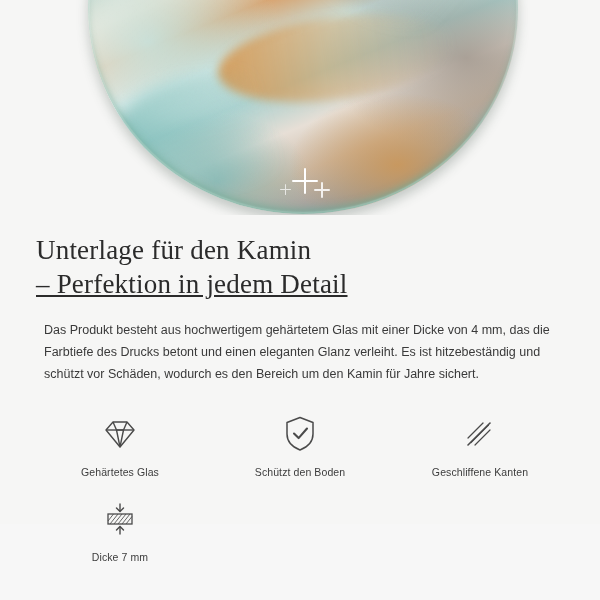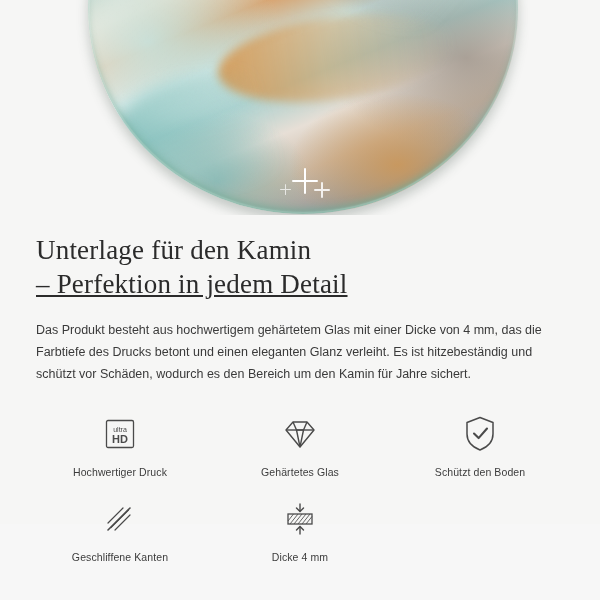--- a/index.html
+++ b/index.html
@@ -137,21 +137,21 @@
     color: #2b2b2b;
     font-weight: 400;
     margin: 0 0 18px 0;
     letter-spacing: 0.2px;
   }
   .headline .l2 { display: block; text-decoration: underline; }
   .body-text {
     font-size: 12.5px;
     line-height: 22px;
     color: #3a3a3a;
-    margin: 0;
+    margin: 8px;
     max-width: 520px;
   }
 
   
   .features {
     margin-top: 26px;
     padding: 0 30px;
     display: grid;
     grid-template-columns: repeat(3, 1fr);
     grid-row-gap: 18px;
@@ -207,30 +207,20 @@
     <h1 class="headline">
       <span>Unterlage für den Kamin</span>
       <span class="l2">– Perfektion in jedem Detail</span>
     </h1>
     <p class="body-text">Das Produkt besteht aus hochwertigem gehärtetem Glas mit einer Dicke von 4 mm, das die Farbtiefe des Drucks betont und einen eleganten Glanz verleiht. Es ist hitzebeständig und schützt vor Schäden, wodurch es den Bereich um den Kamin für Jahre sichert.</p>
   </div>
 
   <div class="features">
 
 
-    <div class="feature">
-      <div class="feature-icon">
-        <svg width="44" height="40" viewBox="0 0 44 40">
-          <rect x="8.5" y="6.5" width="27" height="27" rx="1.5" fill="none" stroke="#4a4a4a" stroke-width="1.3"></rect>
-          <text x="22" y="18" text-anchor="middle" font-family="Liberation Sans, sans-serif" font-size="7" fill="#4a4a4a">ultra</text>
-          <text x="22" y="29" text-anchor="middle" font-family="Liberation Sans, sans-serif" font-size="11" font-weight="bold" fill="#4a4a4a">HD</text>
-        </svg>
-      </div>
-      <div class="feature-label">Hochwertiger Druck</div>
-    </div>
 
     <div class="feature">
       <div class="feature-icon">
         <svg width="46" height="40" viewBox="0 0 46 40">
           <g fill="none" stroke="#4a4a4a" stroke-width="1.4" stroke-linejoin="round">
             <path d="M9 16 L16 8 H30 L37 16 L23 33 Z"></path>
             <path d="M9 16 H37"></path>
             <path d="M16 8 L19.5 16 L23 33"></path>
             <path d="M30 8 L26.5 16 L23 33"></path>
             <path d="M19.5 16 H26.5"></path>
@@ -277,17 +267,17 @@
           <g stroke="#4a4a4a" stroke-width="1" opacity="0.85">
             <line x1="12" y1="26" x2="20" y2="16"></line>
             <line x1="16" y1="26" x2="24" y2="16"></line>
             <line x1="20" y1="26" x2="28" y2="16"></line>
             <line x1="24" y1="26" x2="32" y2="16"></line>
             <line x1="28" y1="26" x2="34" y2="18.5"></line>
             <line x1="10" y1="23" x2="15.5" y2="16"></line>
           </g>
         </svg>
       </div>
-      <div class="feature-label">Dicke 4 mm</div>
+      <div class="feature-label">Dicke 7 mm</div>
     </div>
 
   </div>
 </div>
 
 </body></html>

